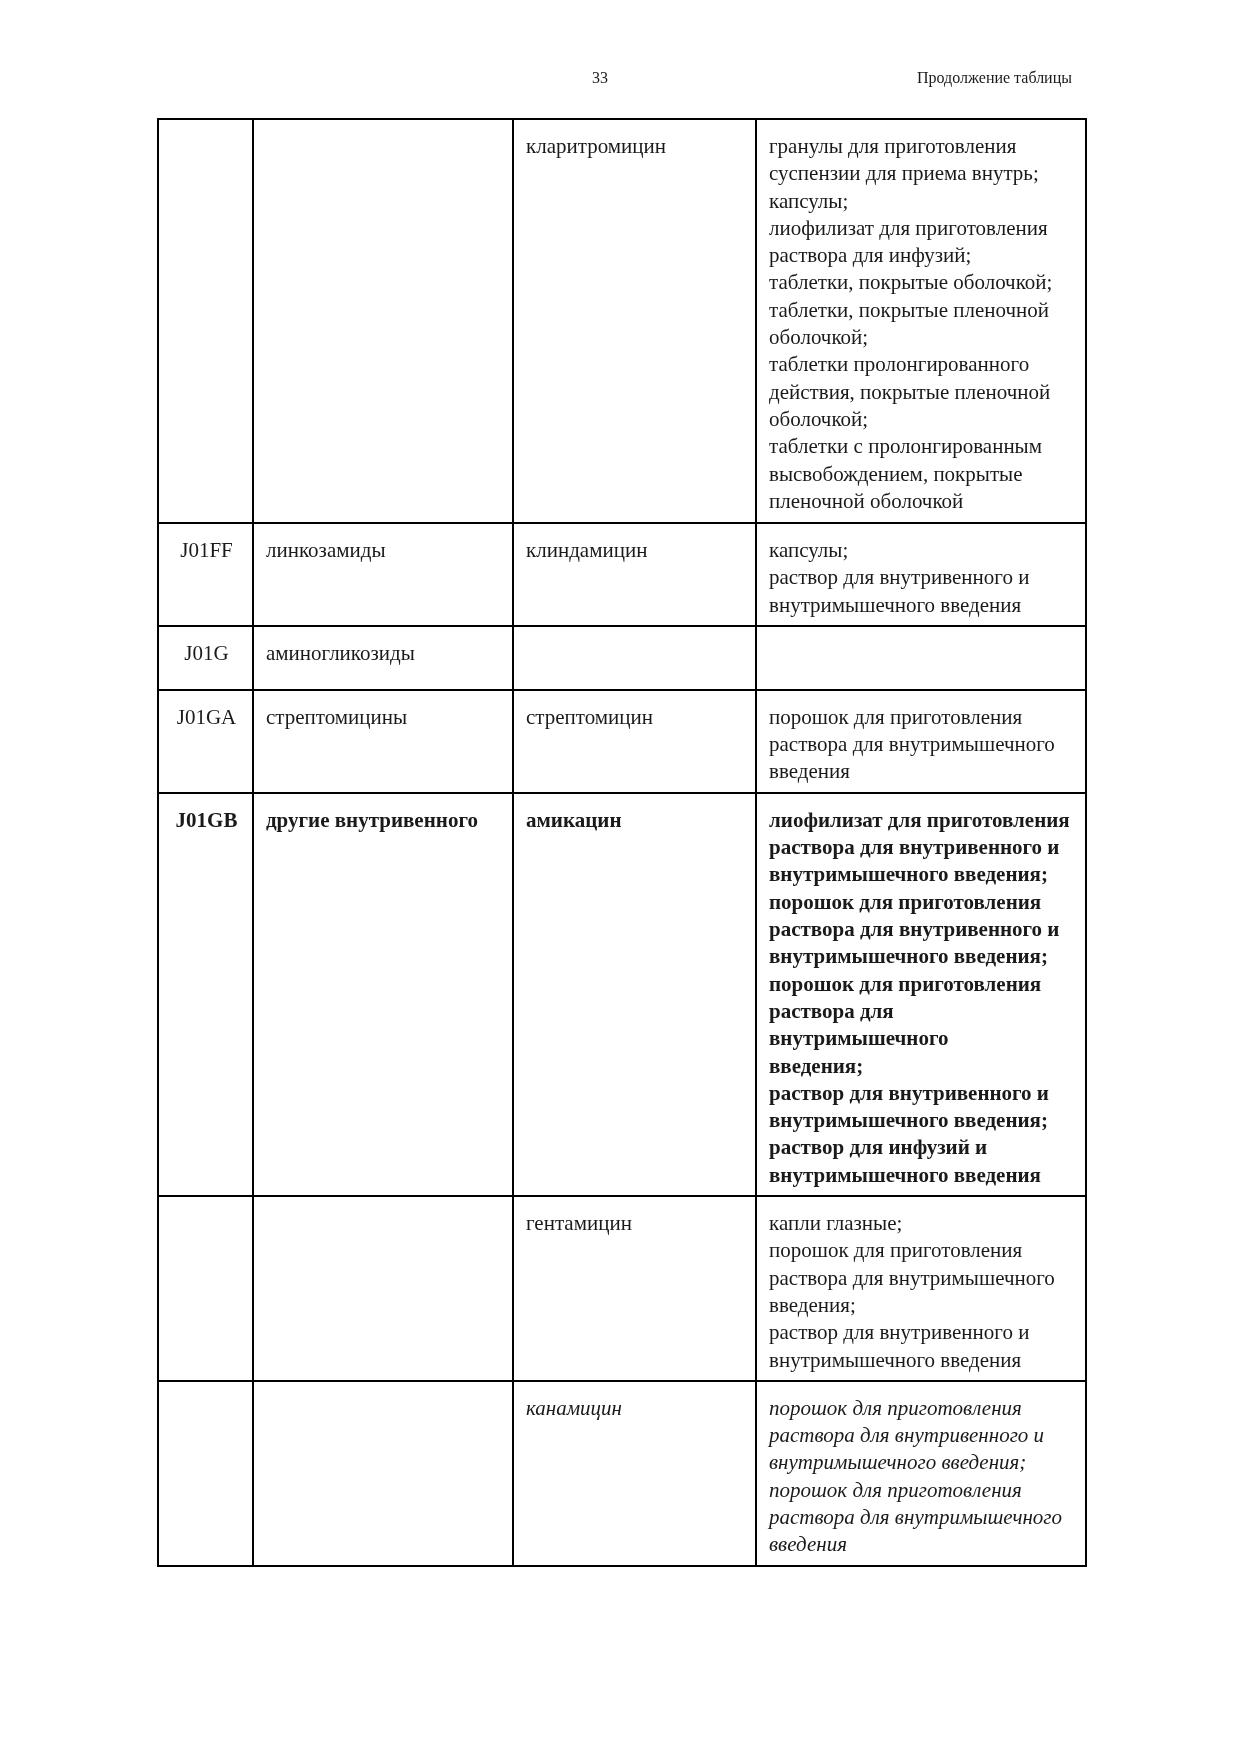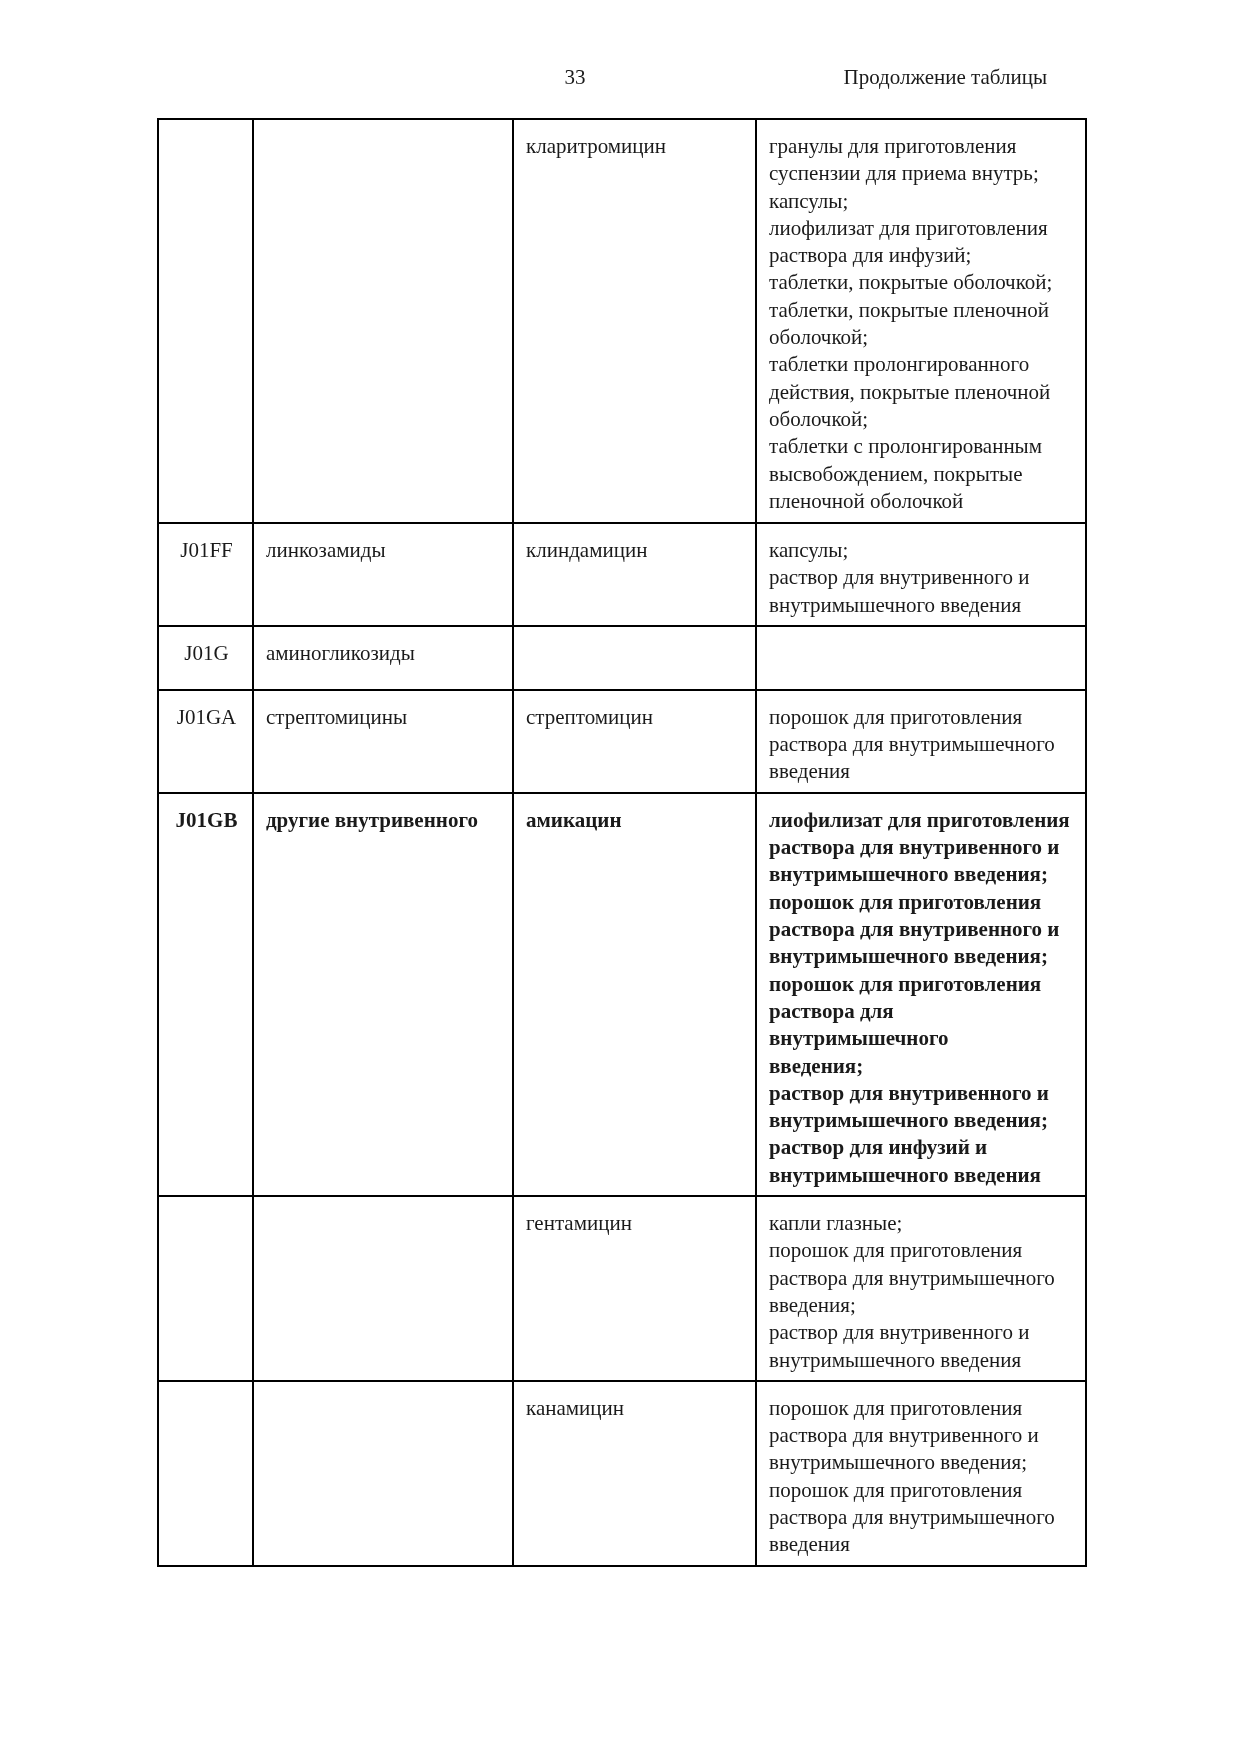--- a/index.html
+++ b/index.html
@@ -11,25 +11,25 @@
     position: relative;
     width: 1241px;
     height: 1754px;
     background: #ffffff;
     font-family: "Liberation Serif", "DejaVu Serif", serif;
     color: #1a1a1a;
     overflow: hidden;
   }
   .page-header {
     position: absolute;
-    left: 145px;
+    left: 170px;
     top: 64px;
     width: 928px;
     height: 30px;
-    font-size: 21px;
+    font-size: 16px;
     line-height: 27px;
   }
   .page-number {
     position: absolute;
     left: 400px;
     width: 60px;
     text-align: center;
   }
   .continuation {
     position: absolute;
@@ -60,21 +60,21 @@
   }
   td.forms, td.drug, td.group {
     white-space: pre-line;
   }
   tr.r1 { height: 404px; padding-left: 48px; }
   tr.r2 { height: 101px; margin-top: 40px; }
   tr.r3 { height: 64px;  }
   tr.r4 { height: 103px; }
   tr.r5 { height: 367px; font-weight: bold; }
   tr.r6 { height: 180px; padding-left: 36px; }
-  tr.r7 { height: 178px; }
+  tr.r7 { height: 178px; font-style: italic; }
   tr.r8 { height: 127px; }
 </style>
 </head>
 <body>
 
 <div class="page">
 
   <div class="page-header">
     <span class="page-number">33</span>
     <span class="continuation">Продолжение таблицы</span>

